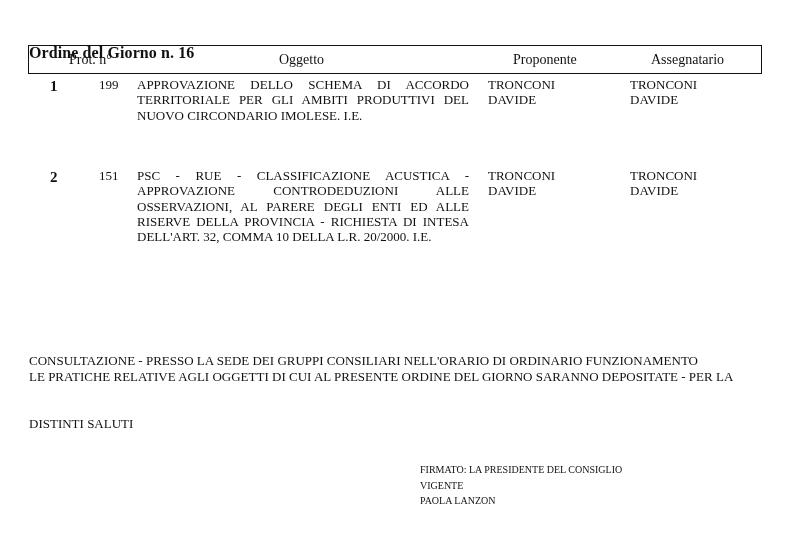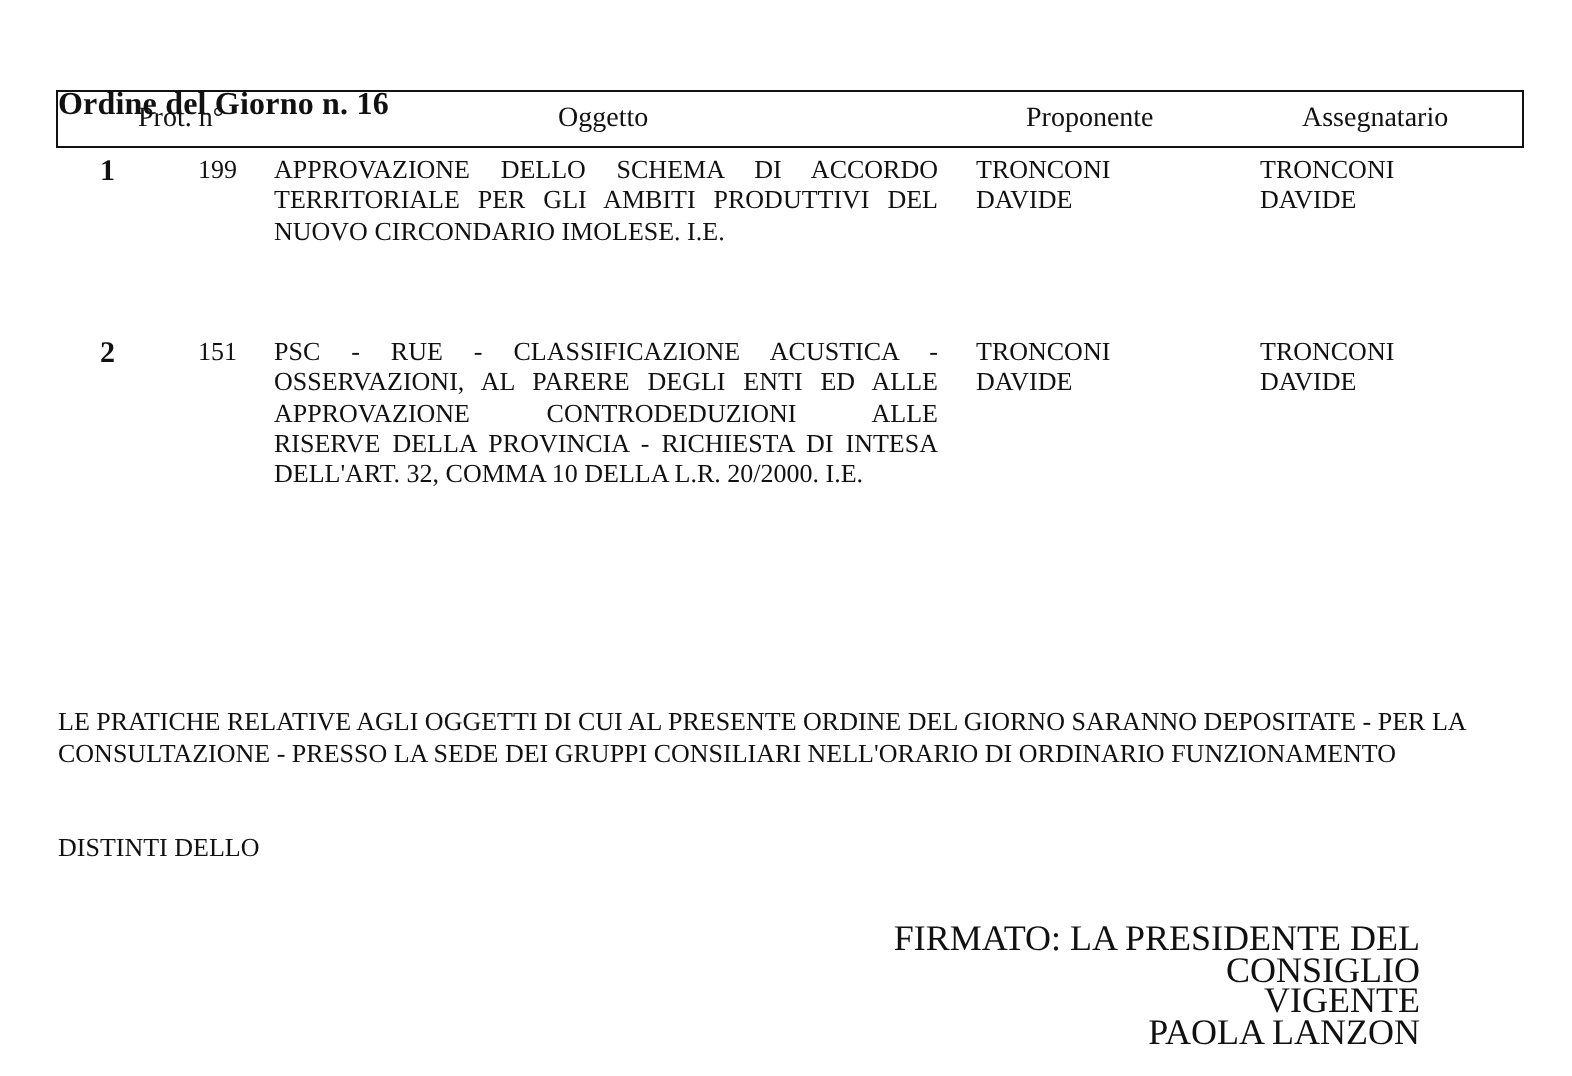--- a/index.html
+++ b/index.html
@@ -32,21 +32,21 @@
   .row .prop { position: absolute; left: 488px; top: 0; }
   .row .ass  { position: absolute; left: 630px; top: 0; }
 
   .closing {
     position: absolute; left: 29px; top: 353px; width: 740px;
     font-size: 13px; line-height: 15.5px;
   }
   .saluti { position: absolute; left: 29px; top: 416px; font-size: 13px; }
   .signature {
     position: absolute; left: 420px; top: 462px; width: 290px;
-    text-align: right; font-size: 18px; line-height: 15.5px;
+    text-align: left; font-size: 10px; line-height: 15.5px;
   }
 </style>
 </head>
 <body>
 
 <div class="title">Ordine del Giorno n. 16</div>
 
 <div class="header-box">
   <span class="h-prot">Prot. n°</span>
   <span class="h-ogg">Oggetto</span>
@@ -70,39 +70,39 @@
     <div>TRONCONI</div>
     <div>DAVIDE</div>
   </div>
 </div>
 
 <div class="row" style="top:168px;">
   <span class="num">2</span>
   <span class="prot">151</span>
   <div class="oggetto">
     <div>PSC - RUE - CLASSIFICAZIONE ACUSTICA -</div>
+    <div>APPROVAZIONE CONTRODEDUZIONI ALLE</div>
     <div>OSSERVAZIONI, AL PARERE DEGLI ENTI ED ALLE</div>
-    <div>APPROVAZIONE CONTRODEDUZIONI ALLE</div>
     <div>RISERVE DELLA PROVINCIA - RICHIESTA DI INTESA</div>
     <div class="last">DELL'ART. 32, COMMA 10 DELLA L.R. 20/2000. I.E.</div>
   </div>
   <div class="prop">
     <div>TRONCONI</div>
     <div>DAVIDE</div>
   </div>
   <div class="ass">
     <div>TRONCONI</div>
     <div>DAVIDE</div>
   </div>
 </div>
 
 <div class="closing">
+  <div>CONSULTAZIONE - PRESSO LA SEDE DEI GRUPPI CONSILIARI NELL'ORARIO DI ORDINARIO FUNZIONAMENTO</div>
   <div>LE PRATICHE RELATIVE AGLI OGGETTI DI CUI AL PRESENTE ORDINE DEL GIORNO SARANNO DEPOSITATE - PER LA</div>
-  <div>CONSULTAZIONE - PRESSO LA SEDE DEI GRUPPI CONSILIARI NELL'ORARIO DI ORDINARIO FUNZIONAMENTO</div>
 </div>
 
-<div class="saluti">DISTINTI DELLO</div>
+<div class="saluti">DISTINTI SALUTI</div>
 
 <div class="signature">
   <div>FIRMATO: LA PRESIDENTE DEL CONSIGLIO</div>
   <div>VIGENTE</div>
   <div>PAOLA LANZON</div>
 </div>
 
 </body></html>

